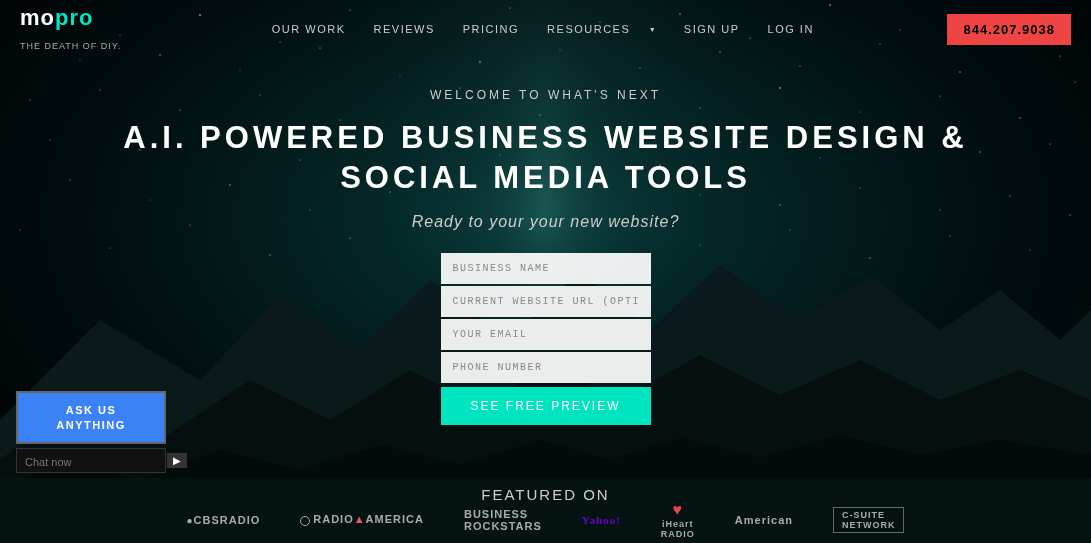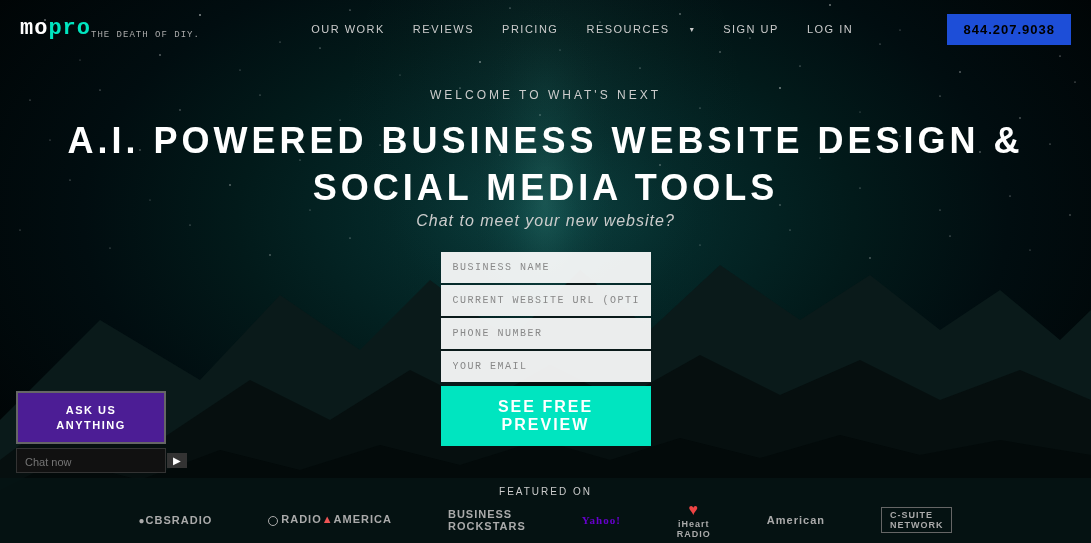--- a/index.html
+++ b/index.html
@@ -29,33 +29,33 @@
       width: 100%; height: 65px;
       background: rgba(5, 20, 20, 0.92);
       z-index: 10;
       display: flex;
       align-items: center;
       justify-content: center;
     }
 
     .featured-on-label {
       color: #ccc;
-      font-size: 10px;
+      font-size: 15px;
       letter-spacing: 2px;
       text-transform: uppercase;
       position: absolute;
       top: 8px;
       left: 50%;
       transform: translateX(-50%);
     }
 
     .logos-row {
       display: flex;
       align-items: center;
-      gap: 56px;
+      gap: 40px;
       margin-top: 18px;
     }
 
     .logo-item {
       color: #aaa;
       font-size: 11px;
       font-weight: bold;
       letter-spacing: 1px;
       white-space: nowrap;
     }
@@ -68,22 +68,21 @@
       height: 58px;
       display: flex;
       align-items: center;
       justify-content: space-between;
       padding: 0 20px;
       z-index: 20;
     }
 
     .logo-area {
       display: flex;
-      flex-direction: row;
-      font-family: Liberation Mono, monospace;
+      flex-direction: column;
     }
 
     .logo-text {
       color: #fff;
       font-size: 22px;
       font-weight: bold;
       letter-spacing: 1px;
       line-height: 1;
     }
 
@@ -120,21 +119,21 @@
       align-items: center;
       gap: 20px;
     }
 
     .dropdown-arrow {
       font-size: 8px;
       color: #ccc;
     }
 
     .phone-btn {
-      background: #1d4ed8;
+      background: #ef4444;
       color: #000;
       padding: 8px 16px;
       font-size: 13px;
       font-weight: bold;
       letter-spacing: 1px;
       border: none;
       cursor: pointer;
     }
 
     
@@ -150,25 +149,26 @@
     .welcome-text {
       color: #ccc;
       font-size: 12px;
       letter-spacing: 3px;
       text-transform: uppercase;
       margin-bottom: 16px;
     }
 
     .hero-title {
       color: #fff;
-      font-size: 36px;
+      font-size: 31px;
       font-weight: bold;
       letter-spacing: 4px;
       text-transform: uppercase;
       line-height: 1.3;
+      margin-bottom: 14px;
     }
 
     .hero-subtitle {
       color: #ccc;
       font-size: 16px;
       letter-spacing: 1px;
       margin-bottom: 22px;
       font-style: italic;
     }
 
@@ -199,38 +199,38 @@
       text-transform: uppercase;
       font-size: 10px;
     }
 
     .form-btn {
       width: 210px;
       padding: 12px;
       background: #00e5c0;
       color: #fff;
       border: none;
-      font-size: 16px;
+      font-size: 12px;
       letter-spacing: 2px;
       text-transform: uppercase;
-      font-weight: bold;
+      font-weight: normal;
       cursor: pointer;
       margin-top: 2px;
     }
 
     .chat-box {
       position: absolute;
       bottom: 70px;
       left: 16px;
       z-index: 30;
       width: 150px;
     }
 
     .chat-ask-btn {
-      background: #4c1d95;
+      background: #3b82f6;
       border: 2px solid #666;
       color: #fff;
       font-size: 11px;
       font-weight: bold;
       letter-spacing: 1.5px;
       text-transform: uppercase;
       padding: 10px 18px;
       cursor: pointer;
       display: block;
       width: 100%;
@@ -399,27 +399,27 @@
 
   <button class="phone-btn">844.207.9038</button>
 </nav>
 
 <div class="hero">
   <div class="welcome-text">WELCOME TO WHAT'S NEXT</div>
   <div class="hero-title">
     <span>A.I. POWERED BUSINESS WEBSITE DESIGN &amp;</span><br>
     <span>SOCIAL MEDIA TOOLS</span>
   </div>
-  <div class="hero-subtitle">Chat to meet your new website?</div>
+  <div class="hero-subtitle">Ready to your your new website?</div>
 
   <div class="form-container">
     <input class="form-input" type="text" placeholder="BUSINESS NAME" style="">
     <input class="form-input" type="text" placeholder="CURRENT WEBSITE URL (OPTIONAL)" style="">
+    <input class="form-input" type="email" placeholder="YOUR EMAIL" style="">
     <input class="form-input" type="tel" placeholder="PHONE NUMBER" style="">
-    <input class="form-input" type="email" placeholder="YOUR EMAIL" style="">
     <button class="form-btn">SEE FREE PREVIEW</button>
   </div>
 </div>
 
 <div class="bottom-bar">
   <span class="featured-on-label">FEATURED ON</span>
   <div class="logos-row">
     <div class="logo-item">
       <span style="color:#aaa; font-size:10px;">●</span>CBS<span style="color:#aaa">RADIO</span>
     </div>

